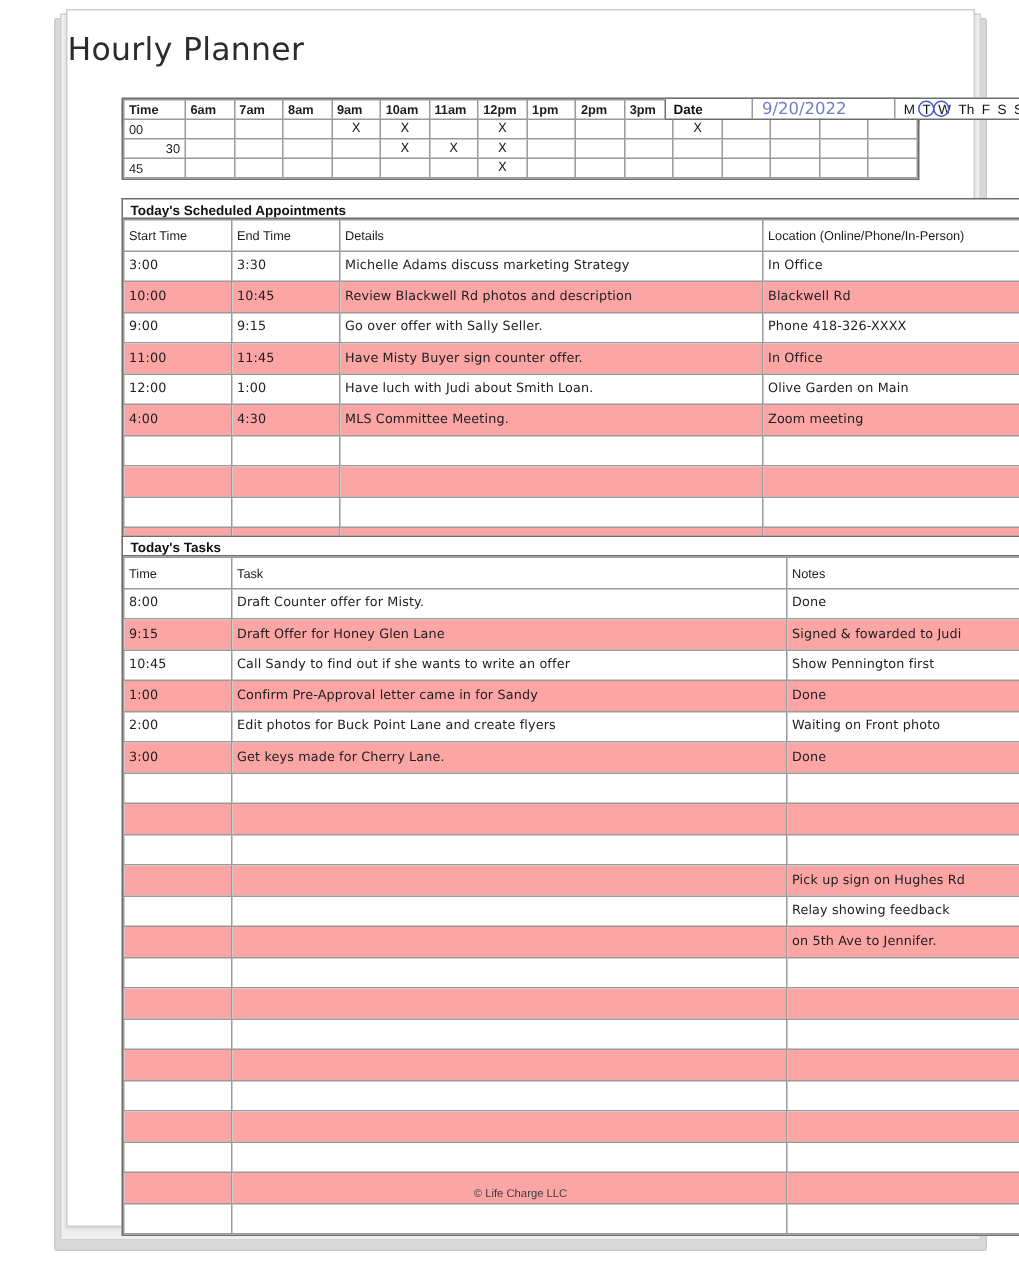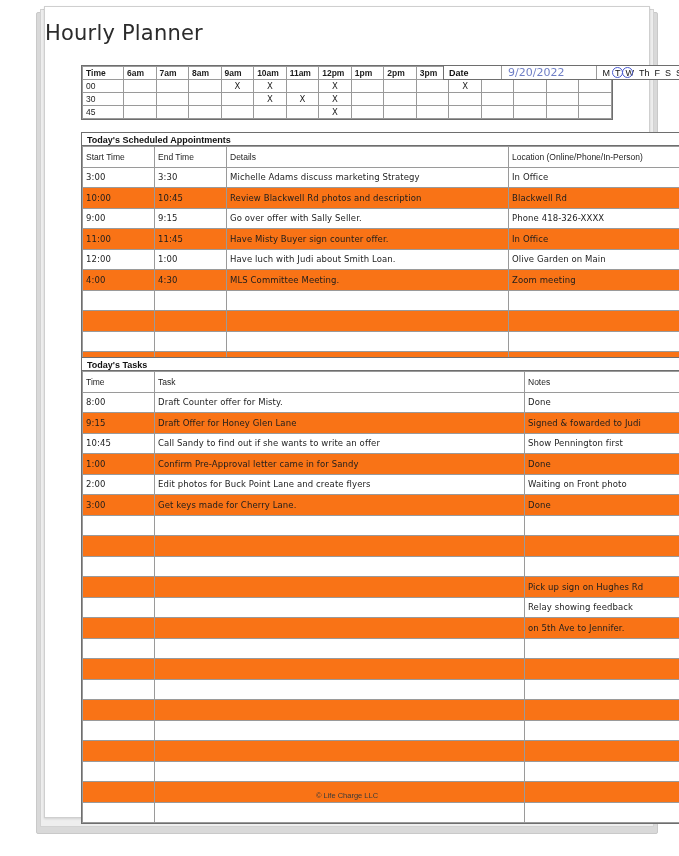--- a/index.html
+++ b/index.html
@@ -160,21 +160,21 @@
   #appt-block col.c1 { width: 72px; }
   #appt-block col.c2 { width: 72px; }
   #appt-block col.c4 { width: 178px; }
   .hand {
     font-family: "DejaVu Sans", sans-serif;
     font-size: 11px;
     color: #6f7fc6;
     letter-spacing: 0.1px;
   }
   #appt-block table.grid td { height: 19.5px; }
-  tr.alt td { background: #f97316; }
+  tr.alt td { background: #fca5a5; }
 
   
   #task-head { left: 36px; top: 350px; width: 607px; }
   #task-block { left: 36px; top: 363px; width: 607px; }
   #task-block col.t1 { width: 72px; }
   #task-block col.t3 { width: 162px; }
   #task-block table.grid td { height: 19.5px; }
 
   
   #footer {
@@ -233,21 +233,21 @@
               <td></td>
               <td></td>
               <td></td>
               <td class="mark">X</td>
               <td></td>
               <td></td>
               <td></td>
               <td></td>
             </tr>
             <tr>
-              <td style="width: 34px;">30</td>
+              <td style="width: 34px; text-align: right;">30</td>
               <td></td>
               <td></td>
               <td></td>
               <td></td>
               <td class="mark">X</td>
               <td class="mark">X</td>
               <td class="mark">X</td>
               <td></td>
               <td></td>
               <td></td>

